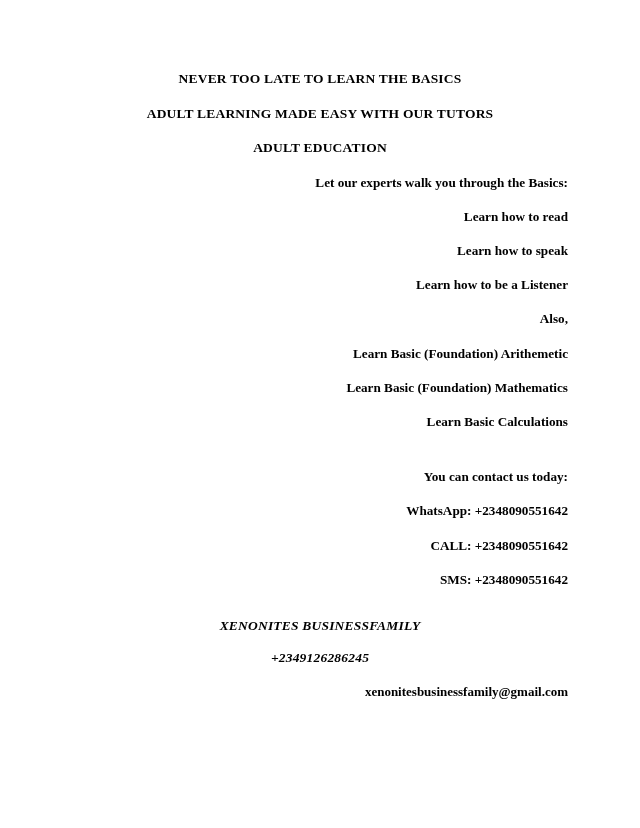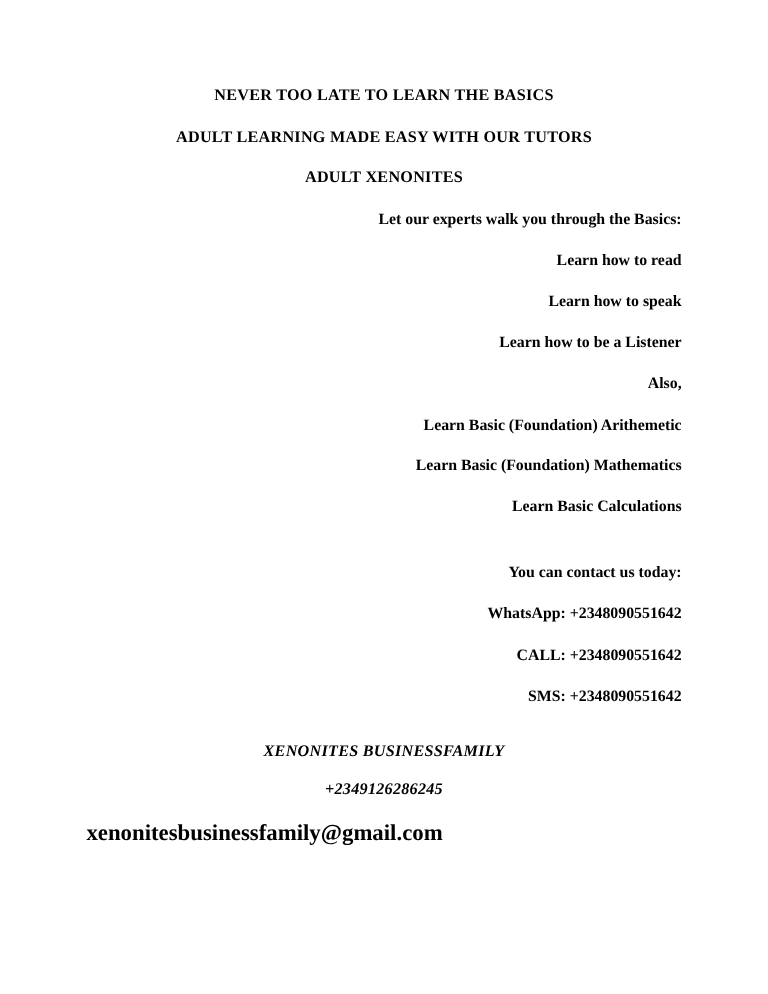--- a/index.html
+++ b/index.html
@@ -46,34 +46,34 @@
     height: 21px;
   }
   .footer-block {
     margin-top: 33px;
   }
   .footer-block .centered {
     margin: 0 0 19px 0;
     font-style: italic;
   }
   .footer-mail {
-    text-align: left;
+    text-align: right;
     font-weight: bold;
-    font-size: 19px;
+    font-size: 13px;
   }
 </style>
 </head>
 <body>
 
 <div class="page">
 
   <div class="heading-block">
     <div class="centered">NEVER TOO LATE TO LEARN THE BASICS</div>
     <div class="centered">ADULT LEARNING MADE EASY WITH OUR TUTORS</div>
-    <div class="centered">ADULT XENONITES</div>
+    <div class="centered">ADULT EDUCATION</div>
   </div>
 
   <div class="body-block">
     <div class="body-line">Let our experts walk you through the Basics:</div>
     <div class="body-line">Learn how to read</div>
     <div class="body-line">Learn how to speak</div>
     <div class="body-line">Learn how to be a Listener</div>
     <div class="body-line">Also,</div>
     <div class="body-line">Learn Basic (Foundation) Arithemetic</div>
     <div class="body-line">Learn Basic (Foundation) Mathematics</div>

